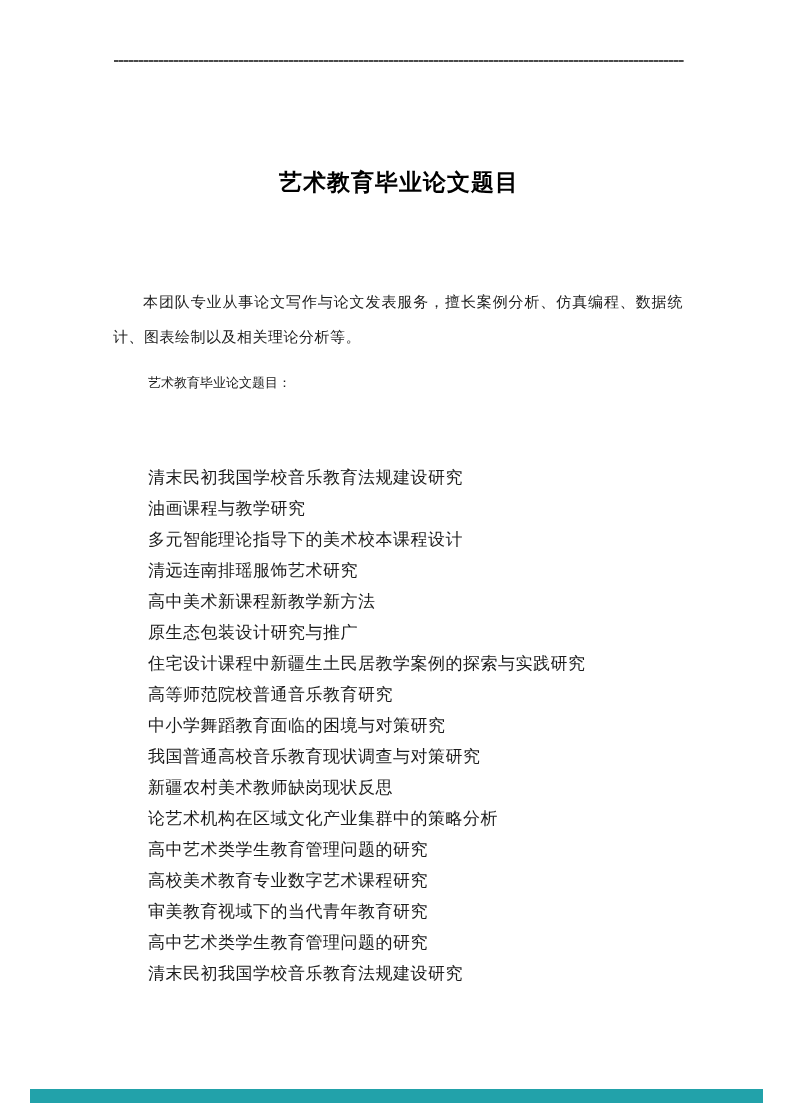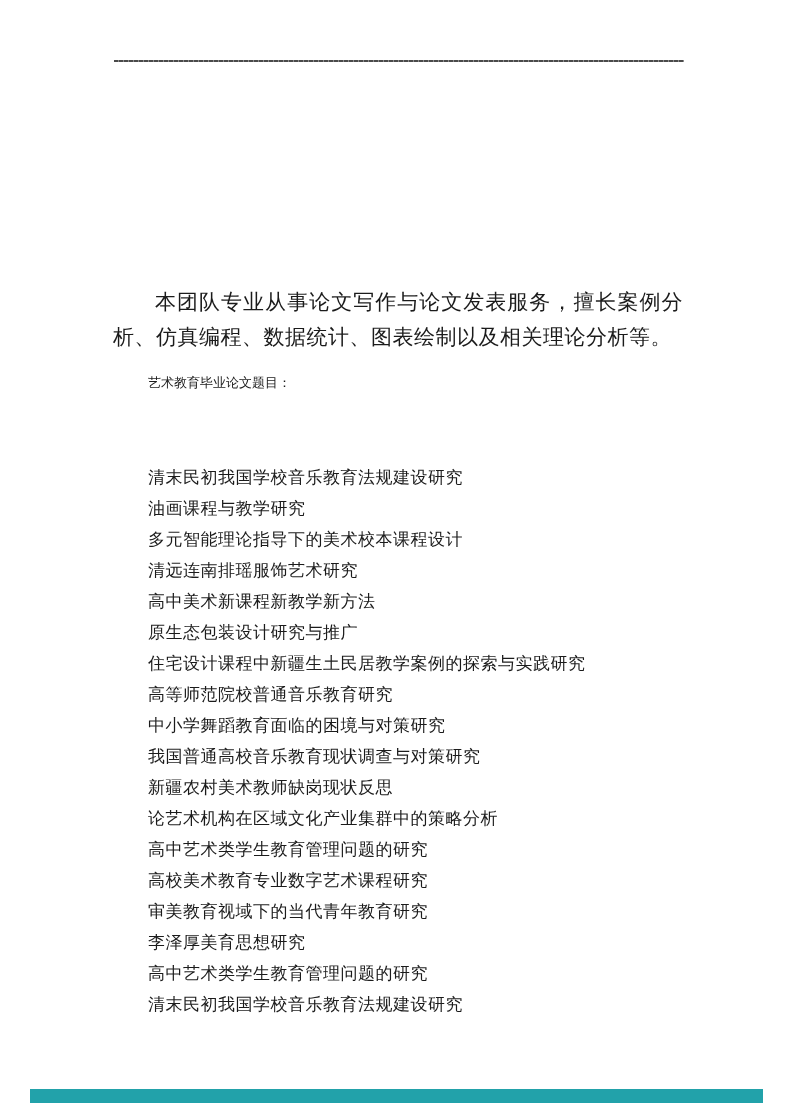--- a/index.html
+++ b/index.html
@@ -36,21 +36,21 @@
     font-size: 23px;
     letter-spacing: 1px;
     color: var(--title, #000000);
     white-space: nowrap;
   }
   .intro {
     position: absolute;
     left: 113px;
     top: 247px;
     width: 570px;
-    font-size: 21px;
+    font-size: 15px;
     line-height: 35px;
     text-align: justify;
     text-indent: 2em;
     letter-spacing: 0.5px;
     margin-top: 38px;
   }
   .section-label {
     position: absolute;
     left: 148px;
     top: 372px;
@@ -79,36 +79,36 @@
     width: 733px;
     height: 14px;
     background: var(--accent, #22a2aa);
   }
 </style>
 </head>
 <body>
 
 <div class="page">
   <div class="divider"></div>
+  <h1 class="doc-title">艺术教育毕业论文题目</h1>
   <p class="intro">本团队专业从事论文写作与论文发表服务，擅长案例分析、仿真编程、数据统计、图表绘制以及相关理论分析等。</p>
   <div class="section-label">艺术教育毕业论文题目：</div>
   <div class="topics">
       <div class="topic">清末民初我国学校音乐教育法规建设研究</div>
       <div class="topic">油画课程与教学研究</div>
       <div class="topic">多元智能理论指导下的美术校本课程设计</div>
       <div class="topic">清远连南排瑶服饰艺术研究</div>
       <div class="topic">高中美术新课程新教学新方法</div>
       <div class="topic">原生态包装设计研究与推广</div>
       <div class="topic">住宅设计课程中新疆生土民居教学案例的探索与实践研究</div>
       <div class="topic">高等师范院校普通音乐教育研究</div>
       <div class="topic">中小学舞蹈教育面临的困境与对策研究</div>
       <div class="topic">我国普通高校音乐教育现状调查与对策研究</div>
       <div class="topic">新疆农村美术教师缺岗现状反思</div>
       <div class="topic">论艺术机构在区域文化产业集群中的策略分析</div>
       <div class="topic">高中艺术类学生教育管理问题的研究</div>
       <div class="topic">高校美术教育专业数字艺术课程研究</div>
       <div class="topic">审美教育视域下的当代青年教育研究</div>
-      <div class="topic">李泽厚美育思想研究</div>
       <div class="topic">高中艺术类学生教育管理问题的研究</div>
       <div class="topic">清末民初我国学校音乐教育法规建设研究</div>
     </div>
   <div class="footer-bar"></div>
 </div>
 
 </body></html>

